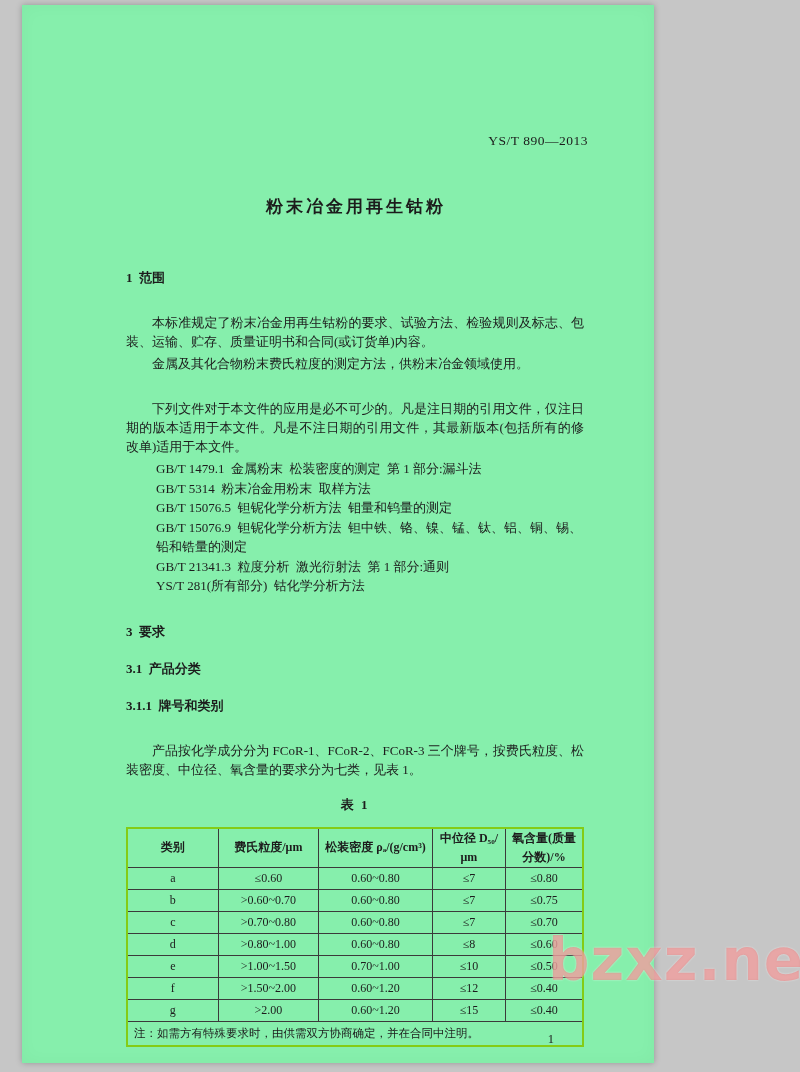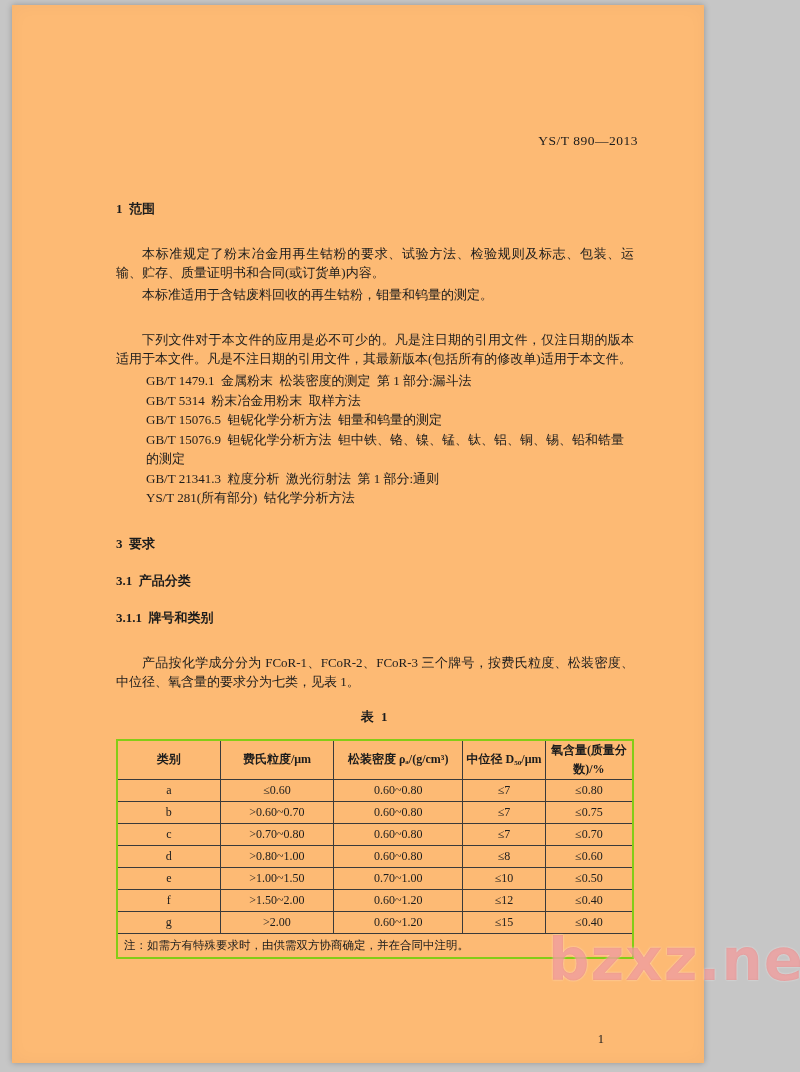--- a/index.html
+++ b/index.html
@@ -6,25 +6,25 @@
     margin: 0;
     padding: 0;
     width: 800px;
     height: 1072px;
     background: #c6c6c6;
     overflow: hidden;
     font-family: "Liberation Serif", "DejaVu Serif", serif;
   }
   .page {
     position: absolute;
-    left: 12px;
+    left: 22px;
     top: 5px;
-    width: 692px;
+    width: 632px;
     height: 1058px;
-    background: #fdba74;
+    background: #86efac;
     box-shadow: 0 0 6px rgba(0,0,0,0.25), inset 0 0 18px rgba(0,0,0,0.03);
     color: #1c1c1c;
   }
   .doc-number {
     margin: 128px 66px 0 0;
     text-align: right;
     font-size: 13.5px;
     letter-spacing: 0.5px;
   }
   .title {
@@ -122,26 +122,27 @@
     white-space: nowrap;
   }
 </style>
 </head>
 <body>
 
 <div class="page">
 
   <div class="doc-number">YS/T 890—2013</div>
 
+  <h1 class="title">粉末冶金用再生钴粉</h1>
 
   <div class="content">
 
     <h2 class="heading h-s1">1  范围</h2>
     <p class="para p-first">本标准规定了粉末冶金用再生钴粉的要求、试验方法、检验规则及标志、包装、运输、贮存、质量证明书和合同(或订货单)内容。</p>
-    <p class="para p-follow">本标准适用于含钴废料回收的再生钴粉，钼量和钨量的测定。</p>
+    <p class="para p-follow">金属及其化合物粉末费氏粒度的测定方法，供粉末冶金领域使用。</p>
 
     <p class="para p-first">下列文件对于本文件的应用是必不可少的。凡是注日期的引用文件，仅注日期的版本适用于本文件。凡是不注日期的引用文件，其最新版本(包括所有的修改单)适用于本文件。</p>
     <ul class="refs">
       <li>GB/T 1479.1  金属粉末  松装密度的测定  第 1 部分:漏斗法</li>
       <li>GB/T 5314  粉末冶金用粉末  取样方法</li>
       <li>GB/T 15076.5  钽铌化学分析方法  钼量和钨量的测定</li>
       <li>GB/T 15076.9  钽铌化学分析方法  钽中铁、铬、镍、锰、钛、铝、铜、锡、铅和锆量的测定</li>
       <li>GB/T 21341.3  粒度分析  激光衍射法  第 1 部分:通则</li>
       <li>YS/T 281(所有部分)  钴化学分析方法</li>
     </ul>

